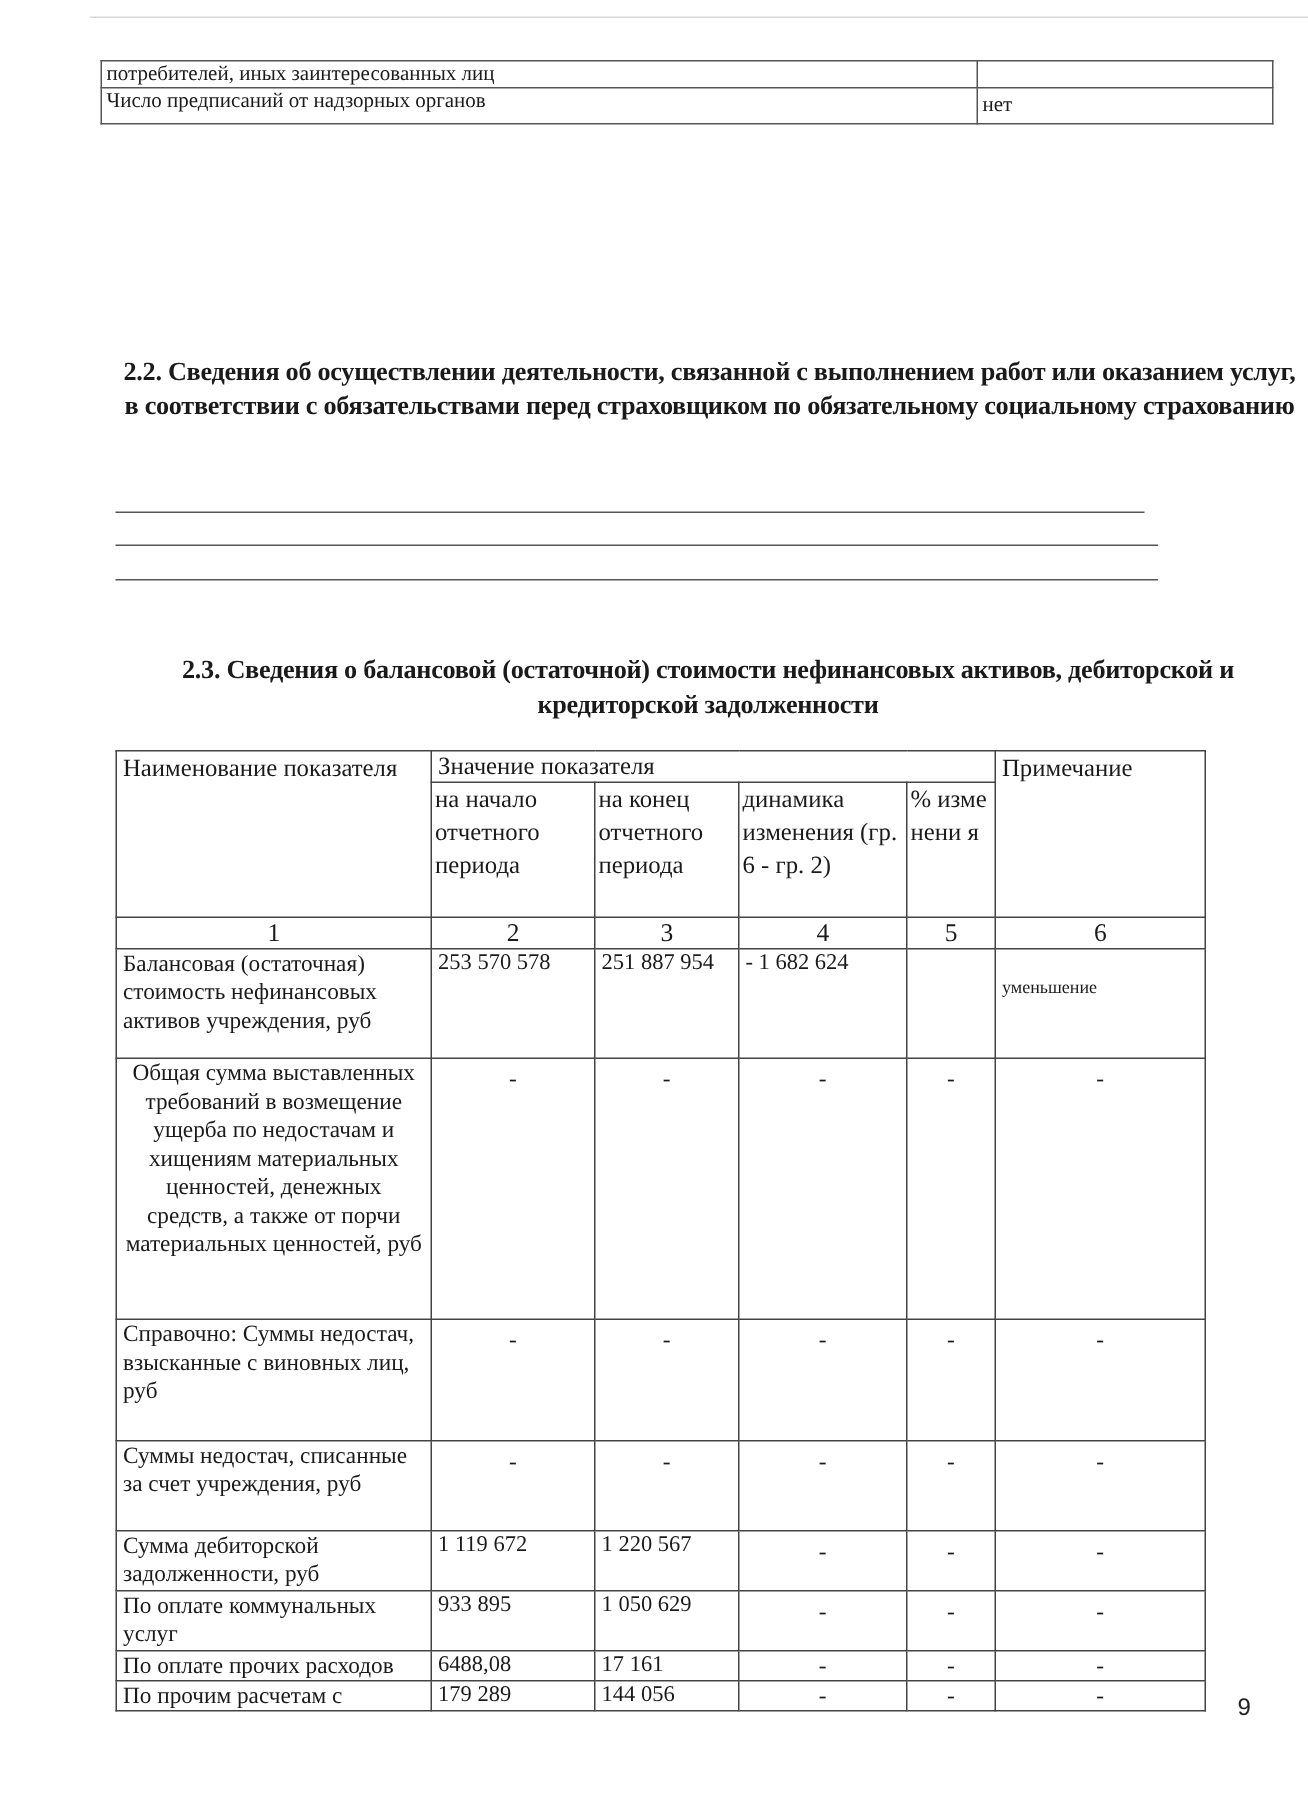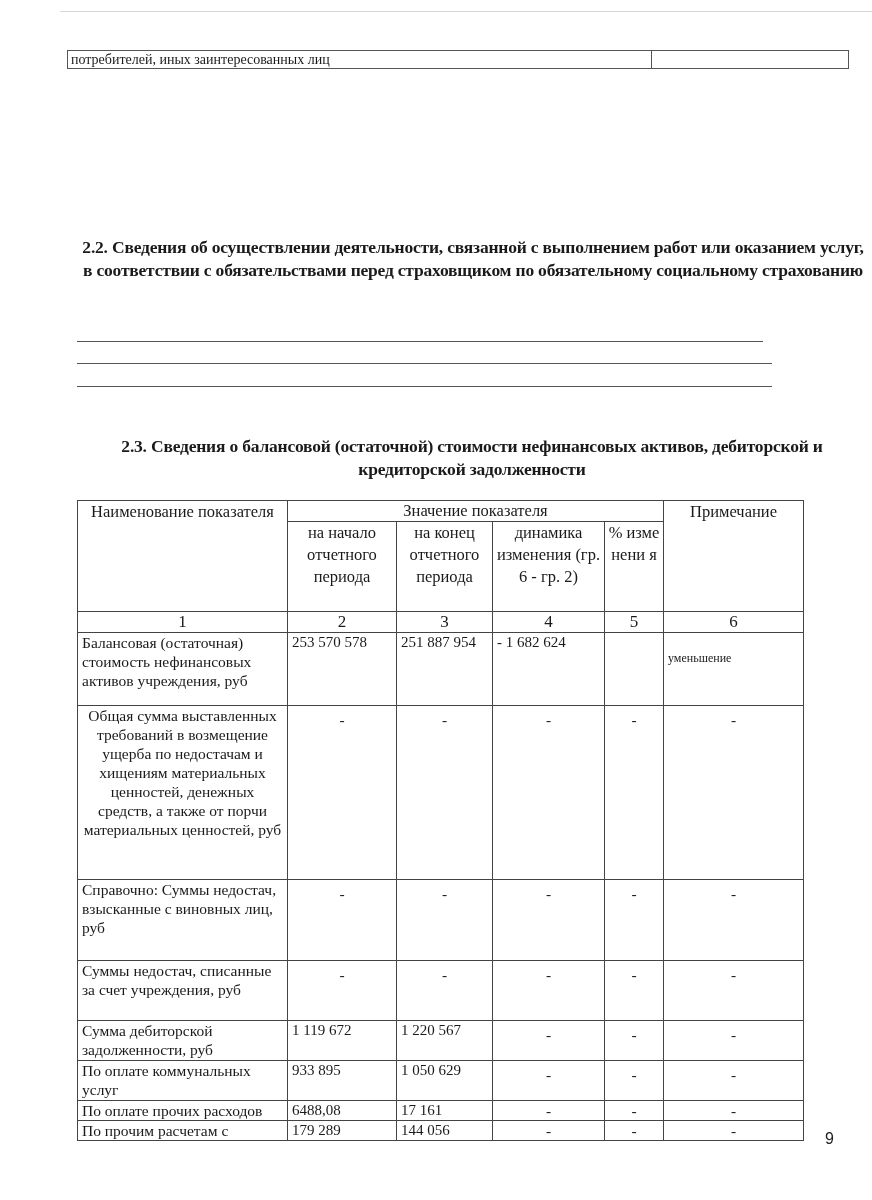--- a/index.html
+++ b/index.html
@@ -4,21 +4,21 @@
 <style>
   html, body { margin: 0; padding: 0; }
   body {
     width: 872px; height: 1200px; position: relative; overflow: hidden;
     background: #ffffff; color: #1a1a1a;
     font-family: "Liberation Serif", "DejaVu Serif", serif;
   }
   .scanline { position: absolute; left: 60px; top: 11px; width: 812px; height: 1px; background: #d8d8d8; }
 
   
-  .top-table { position: absolute; left: 67px; top: 50px; width: 782px; border-collapse: collapse; }
+  .top-table { position: absolute; left: 67px; top: 40px; width: 782px; border-collapse: collapse; }
   .top-table td { border: 1px solid #555; font-size: 14px; line-height: 17px; padding: 0 3px; vertical-align: top; }
   .top-table td.c1 { width: 577px; }
   .top-table tr.r1 td { height: 17px; }
   .top-table tr.r2 td { height: 20px; }
   .top-table tr.r2 td.c2 { padding-top: 3px; }
 
   h2 {
     position: absolute; margin: 12px; font-weight: bold; text-align: center;
     font-size: 17.5px; line-height: 23px; letter-spacing: -0.2px;
     font-family: "Liberation Serif", serif;
@@ -30,21 +30,21 @@
 
   
   .main-table { position: absolute; left: 77px; top: 500px; border-collapse: collapse; table-layout: fixed; }
   .main-table td { border: 1px solid #444; font-size: 15.5px; line-height: 19px; vertical-align: top; padding: 0 4px; font-family: "Liberation Serif", serif; }
   .main-table col.k1 { width: 210px; }
   .main-table col.k2 { width: 109px; }
   .main-table col.k3 { width: 96px; }
   .main-table col.k4 { width: 112px; }
   .main-table col.k5 { width: 59px; }
   .main-table col.k6 { width: 140px; }
-  .main-table .head td { text-align: center; font-size: 16.5px; line-height: 22px; }
+  .main-table .head td { font-size: 16.5px; line-height: 22px; }
   .main-table .head td.grp { height: 20px; line-height: 20px; }
   .main-table .head td.sub { height: 89px; padding: 0 2px; }
   .main-table .nums td { text-align: center; font-size: 17px; height: 20px; line-height: 20px; }
   .main-table td.num { font-size: 15px; }
   .main-table td.dash { text-align: center; }
   .main-table td.note { padding-top: 16px; font-size: 12px; }
   .r-bal td { height: 56px; }
   .r-total td { height: 173px; text-align: center; }
   .r-ref td { height: 80px; }
   .r-writeoff td { height: 59px; }
@@ -59,20 +59,24 @@
 </head>
 <body>
 
 <div class="scanline"></div>
 
 <table class="top-table">
   <tbody>
       <tr class="r1">
     <td class="c1">потребителей, иных заинтересованных лиц</td>
     <td class="c2"></td>
+  </tr>
+  <tr class="r2">
+    <td class="c1">Число предписаний от надзорных органов</td>
+    <td class="c2">нет</td>
   </tr>
 </tbody>
   </table>
 
 <h2 class="h22">2.2. Сведения об осуществлении деятельности, связанной с выполнением работ или оказанием услуг, в соответствии с обязательствами перед страховщиком по обязательному социальному страхованию</h2>
 
 <div class="blank-line" style="left:77px; top:341px; width:686px;"></div>
 <div class="blank-line" style="left:77px; top:363px; width:695px;"></div>
 <div class="blank-line" style="left:77px; top:386px; width:695px;"></div>
 

